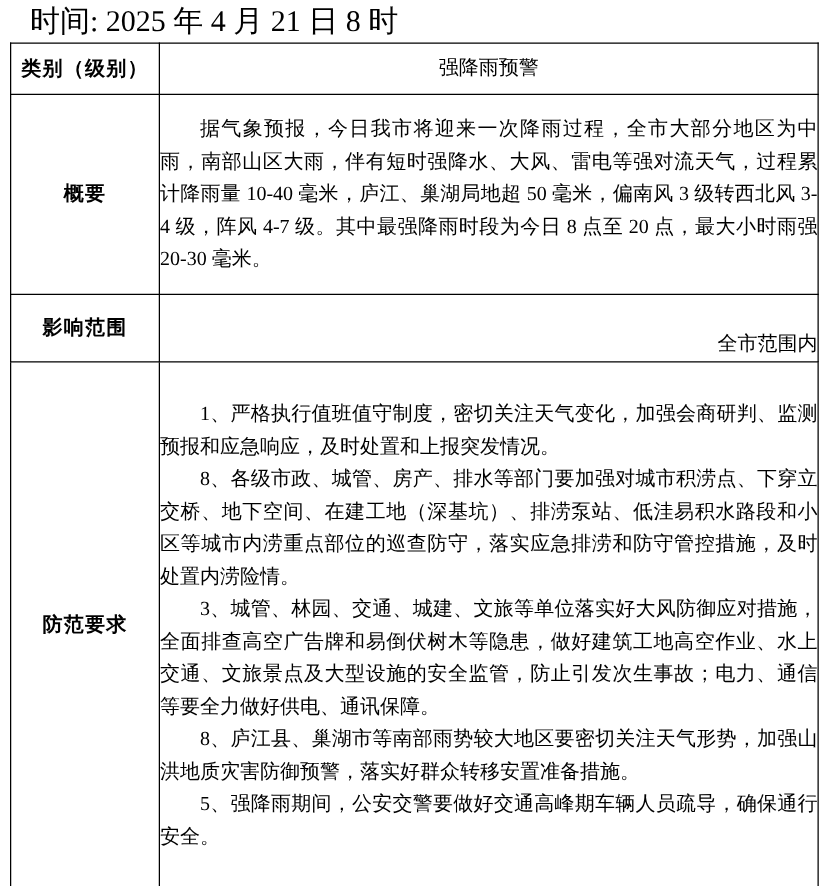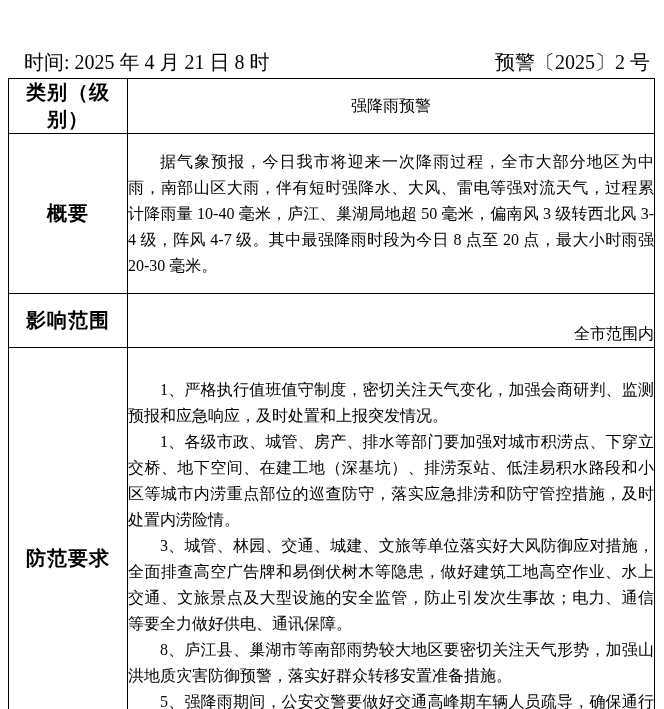--- a/index.html
+++ b/index.html
@@ -12,42 +12,41 @@
     height: 709px;
     overflow: hidden;
     color: #000000;
     font-family: "Liberation Serif", serif;
   }
   .doc-header {
     display: flex;
     justify-content: space-between;
     align-items: flex-start;
     padding: 7px 14px 4px 24px;
-    font-size: 20px;
+    font-size: 24px;
     line-height: 23px;
     white-space: nowrap;
-    margin-top: 44px;
   }
   table.warning-table {
     border-collapse: collapse;
     margin-left: 8px;
     width: 647px;
     table-layout: fixed;
   }
   table.warning-table td {
     border: 1px solid #000000;
     vertical-align: middle;
     padding: 0;
   }
   td.label-cell {
     width: 118px;
     text-align: center;
     font-family: "Liberation Sans", sans-serif;
     font-weight: 700;
-    font-size: 20px;
+    font-size: 16px;
     letter-spacing: 1px;
     padding: 2px;
   }
   td.content-cell {
     font-size: 16px;
     padding: 3px 7px;
   }
   td.content-cell p {
     margin: 0;
     line-height: 26px;
@@ -68,21 +67,20 @@
   tr.row-scope      { height: 42px; }
   tr.row-guidelines { height: 422px; }
 </style>
 </head>
 <body>
 
 <div class="page">
 
   <div class="doc-header">
     <span>时间: 2025 年 4 月 21 日 8 时</span>
-    <span>预警〔2025〕2 号</span>
   </div>
 
   <table class="warning-table">
     <tbody>
         <tr class="row-category">
       <td class="label-cell">类别（级别）</td>
       <td class="content-cell">
         <p class="center-line">强降雨预警</p>
       </td>
     </tr>
@@ -98,21 +96,21 @@
       <td class="label-cell">影响范围</td>
       <td class="content-cell">
         <p class="plain-line">全市范围内</p>
       </td>
     </tr>
 
     <tr class="row-guidelines">
       <td class="label-cell">防范要求</td>
       <td class="content-cell">
         <p>1、严格执行值班值守制度，密切关注天气变化，加强会商研判、监测预报和应急响应，及时处置和上报突发情况。</p>
-        <p>1、各级市政、城管、房产、排水等部门要加强对城市积涝点、下穿立交桥、地下空间、在建工地（深基坑）、排涝泵站、低洼易积水路段和小区等城市内涝重点部位的巡查防守，落实应急排涝和防守管控措施，及时处置内涝险情。</p>
+        <p>8、各级市政、城管、房产、排水等部门要加强对城市积涝点、下穿立交桥、地下空间、在建工地（深基坑）、排涝泵站、低洼易积水路段和小区等城市内涝重点部位的巡查防守，落实应急排涝和防守管控措施，及时处置内涝险情。</p>
         <p>3、城管、林园、交通、城建、文旅等单位落实好大风防御应对措施，全面排查高空广告牌和易倒伏树木等隐患，做好建筑工地高空作业、水上交通、文旅景点及大型设施的安全监管，防止引发次生事故；电力、通信等要全力做好供电、通讯保障。</p>
         <p>8、庐江县、巢湖市等南部雨势较大地区要密切关注天气形势，加强山洪地质灾害防御预警，落实好群众转移安置准备措施。</p>
         <p>5、强降雨期间，公安交警要做好交通高峰期车辆人员疏导，确保通行安全。</p>
       </td>
     </tr>
   </tbody>
     </table>
 
 </div>
 

